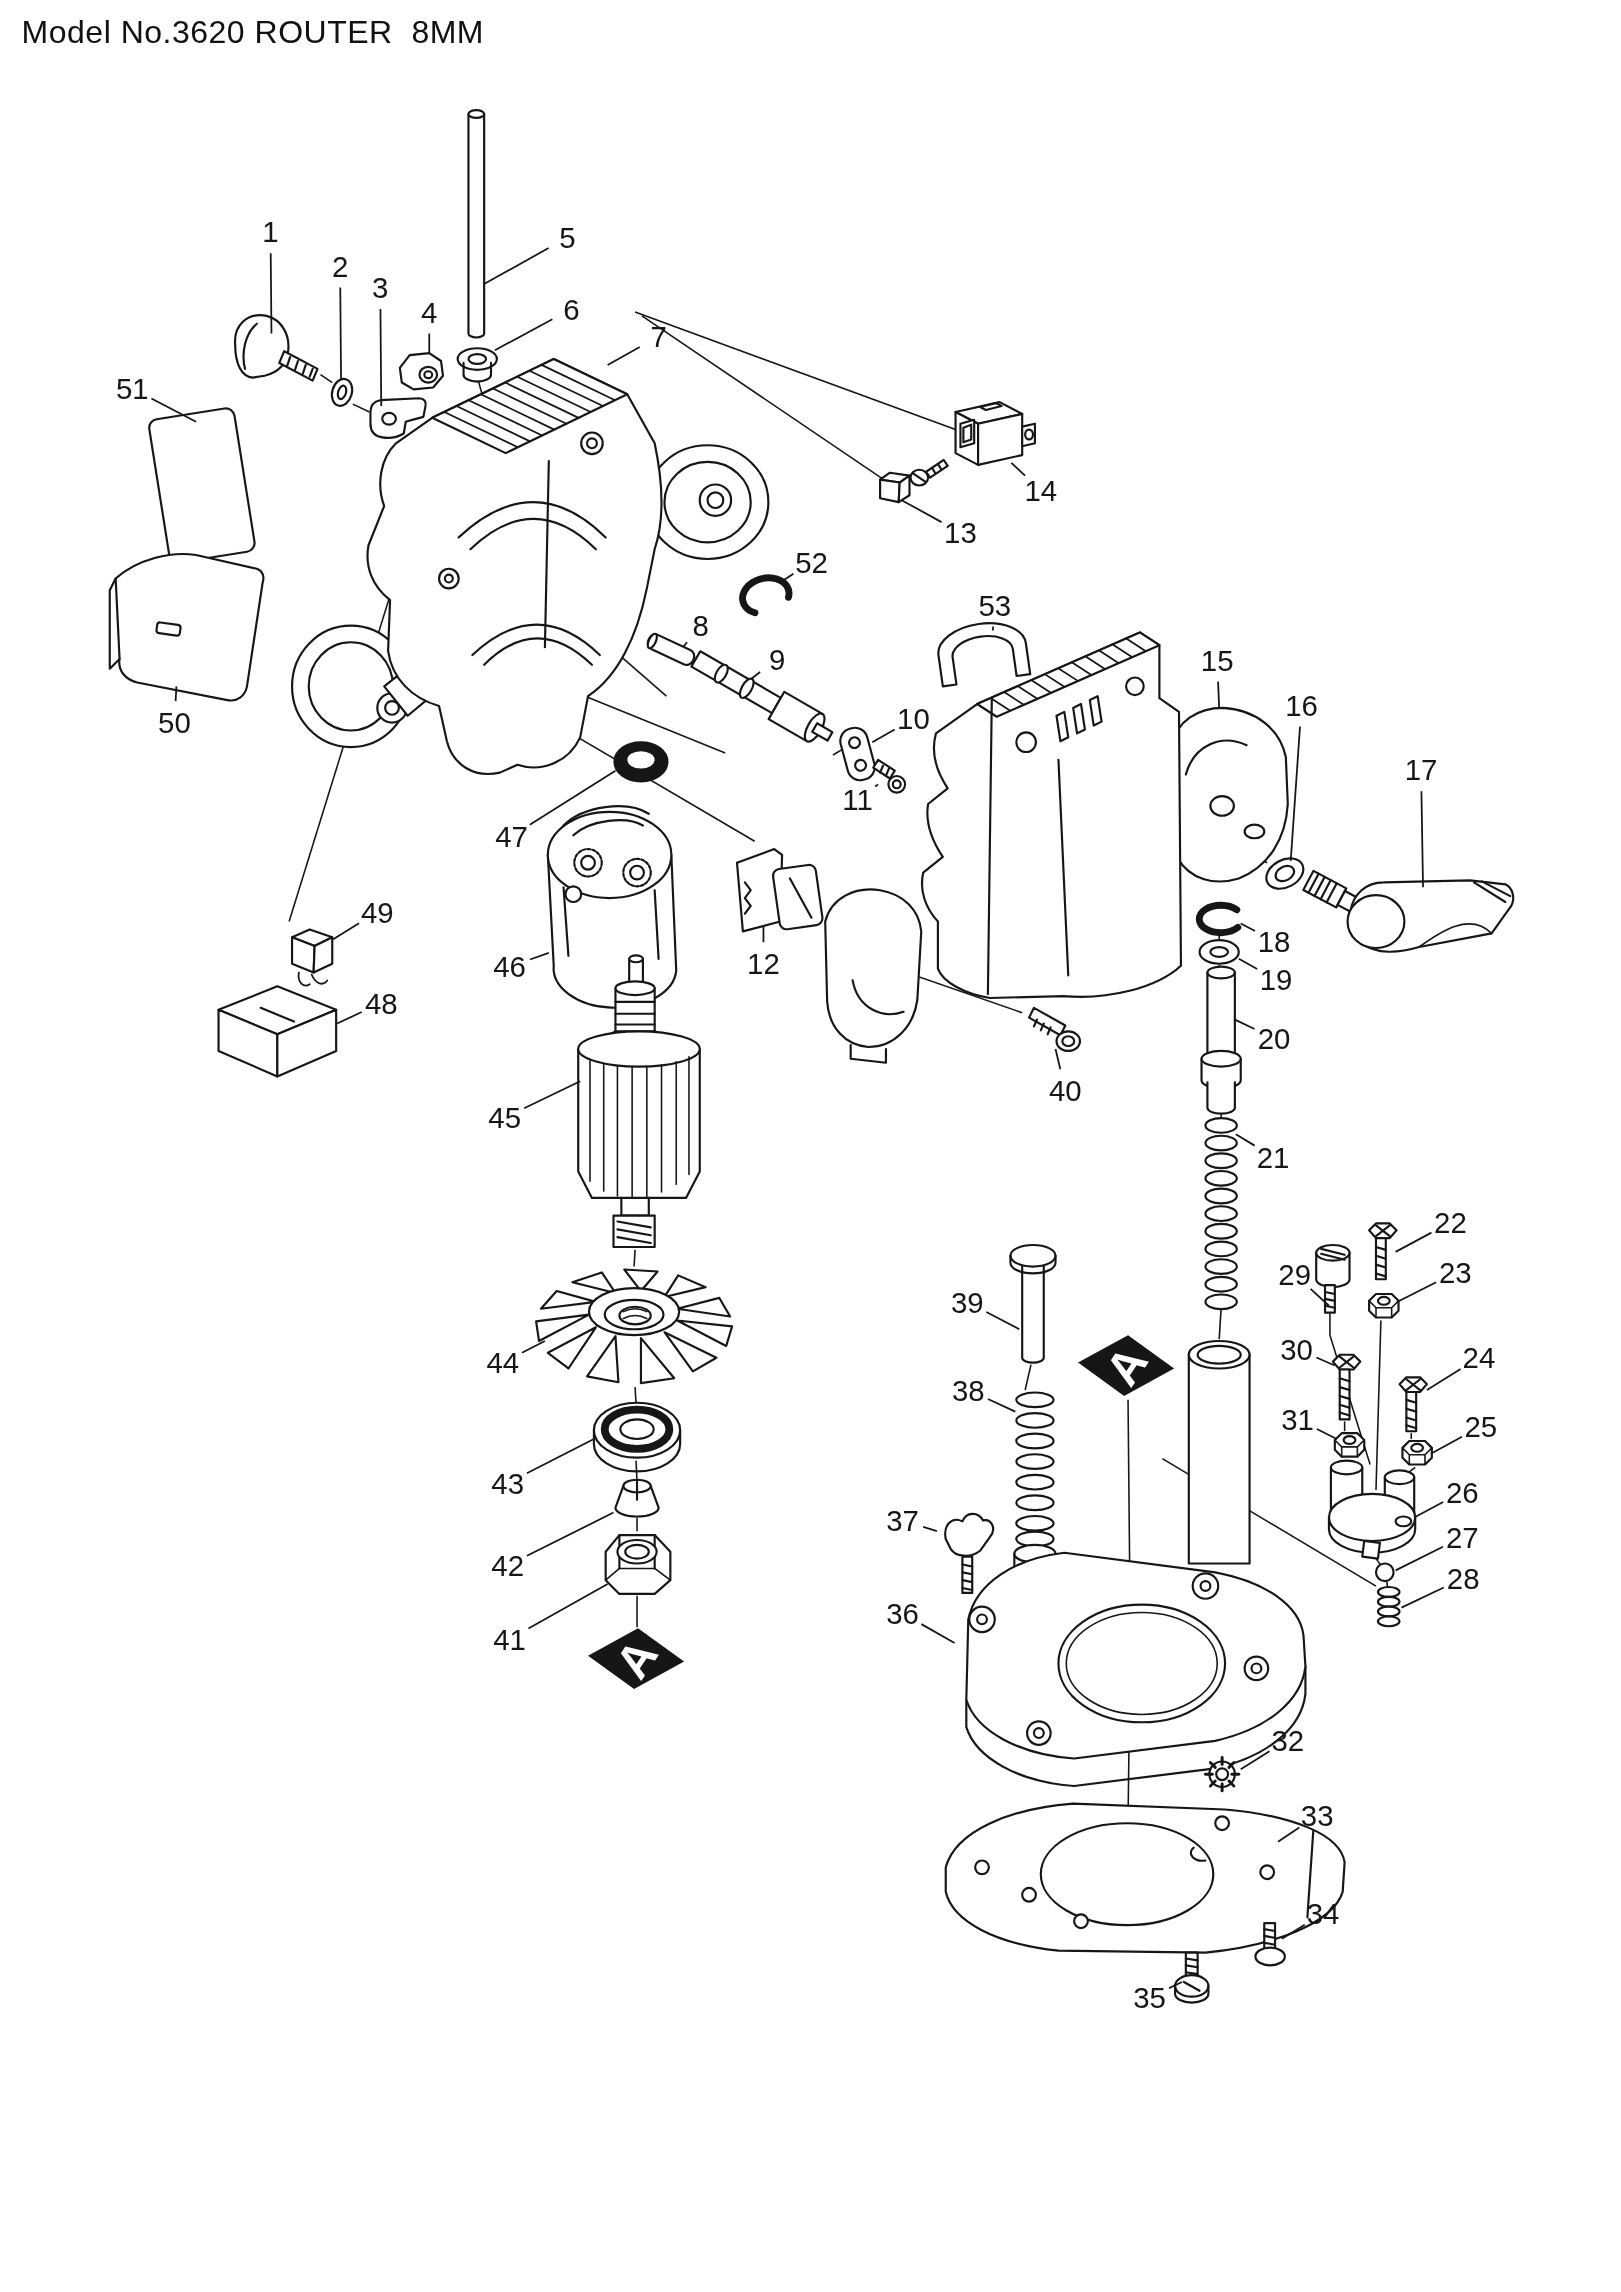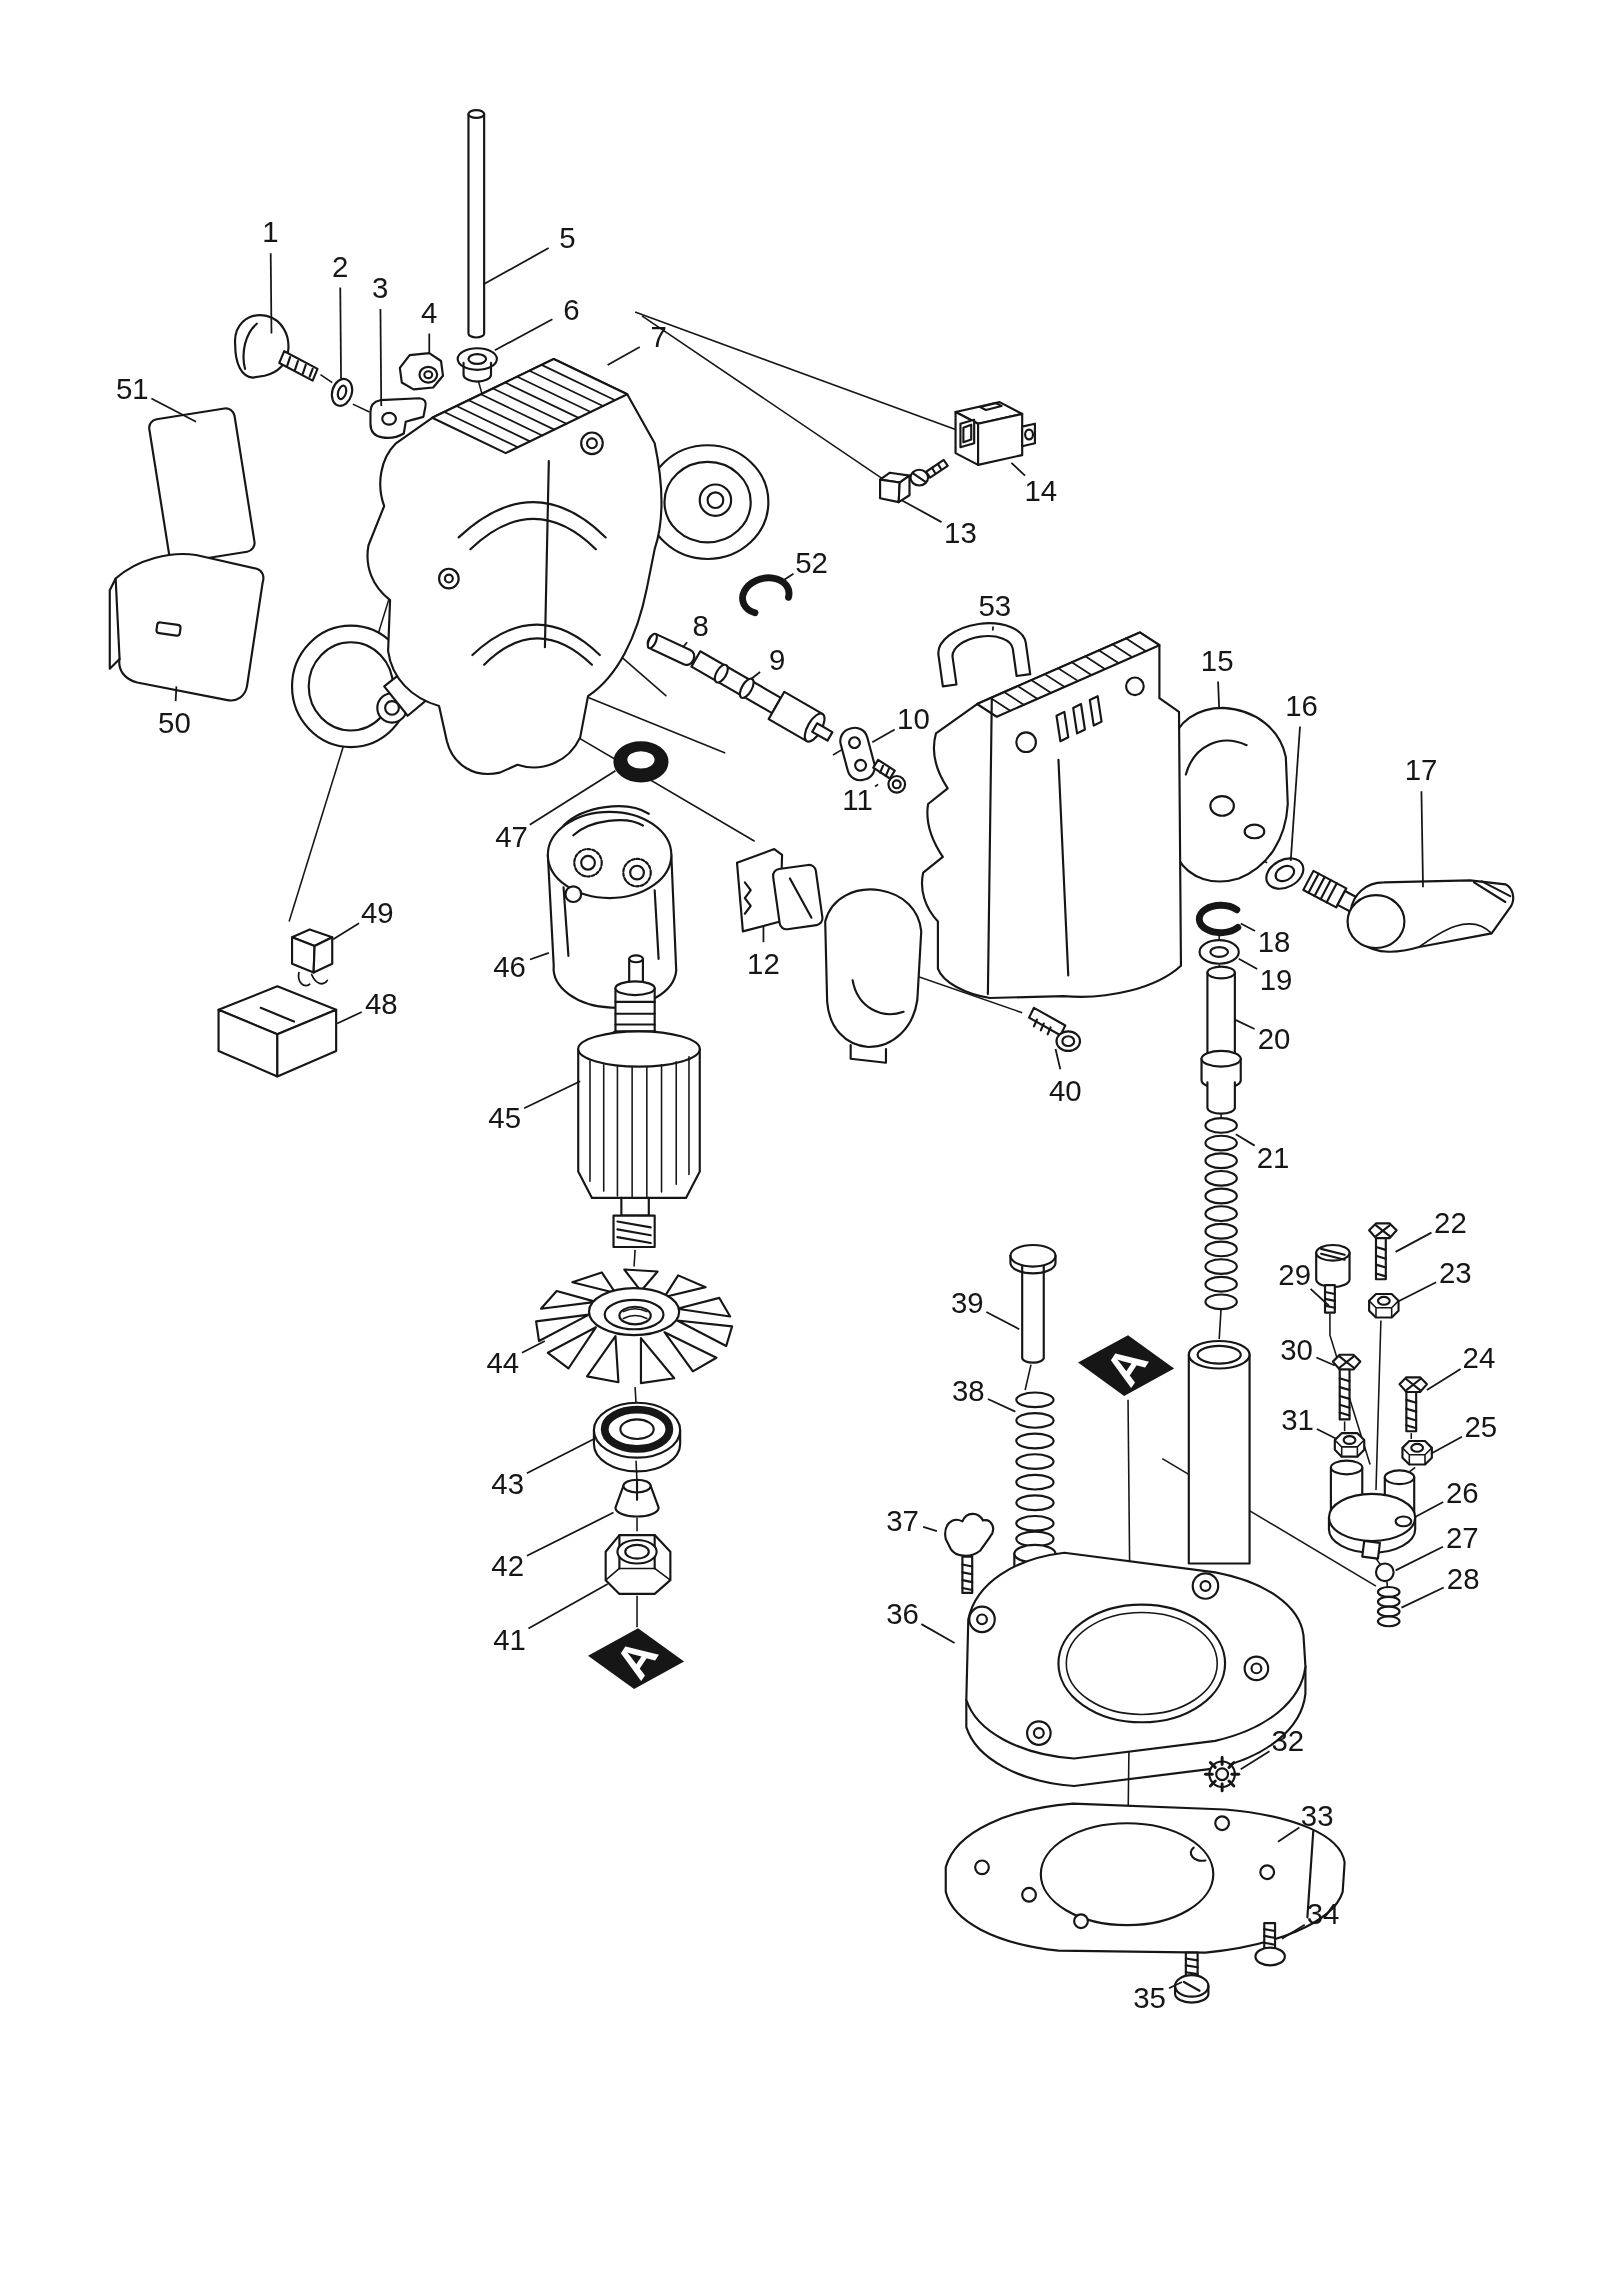--- a/index.html
+++ b/index.html
@@ -9,20 +9,21 @@
               letter-spacing:0.5px;white-space:pre;}
   svg{position:absolute;left:0;top:0;}
   svg text{font-family:"Liberation Sans",sans-serif;}
   .callout-num{font-size:30px;fill:#161616;}
   .warn-letter{font-size:48px;font-weight:bold;fill:#ffffff;}
 </style>
 </head>
 <body>
 
 <div class="page">
+  <div class="page-title">Model No.3620 ROUTER  8MM</div>
 
   <svg id="diagram-svg" width="1621" height="2293" viewBox="0 0 1654 2339" style="color:#161616">
 
     <g stroke="currentColor" stroke-width="1.6" fill="none">
       <line x1="655" y1="322" x2="918" y2="500"></line>
       <line x1="648" y1="318" x2="975" y2="438"></line>
       <line x1="412" y1="562" x2="295" y2="940"></line>
       <line x1="447" y1="569" x2="593" y2="735"></line>
       <line x1="501" y1="554" x2="680" y2="710"></line>
       <line x1="513" y1="707" x2="770" y2="858"></line>

